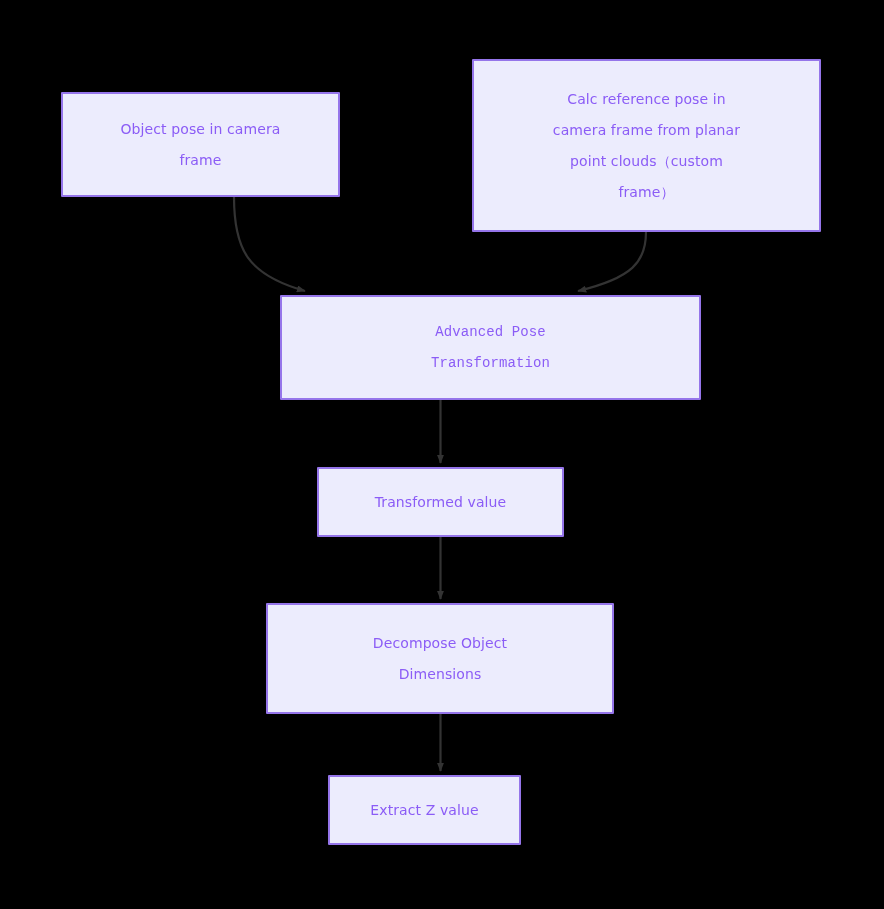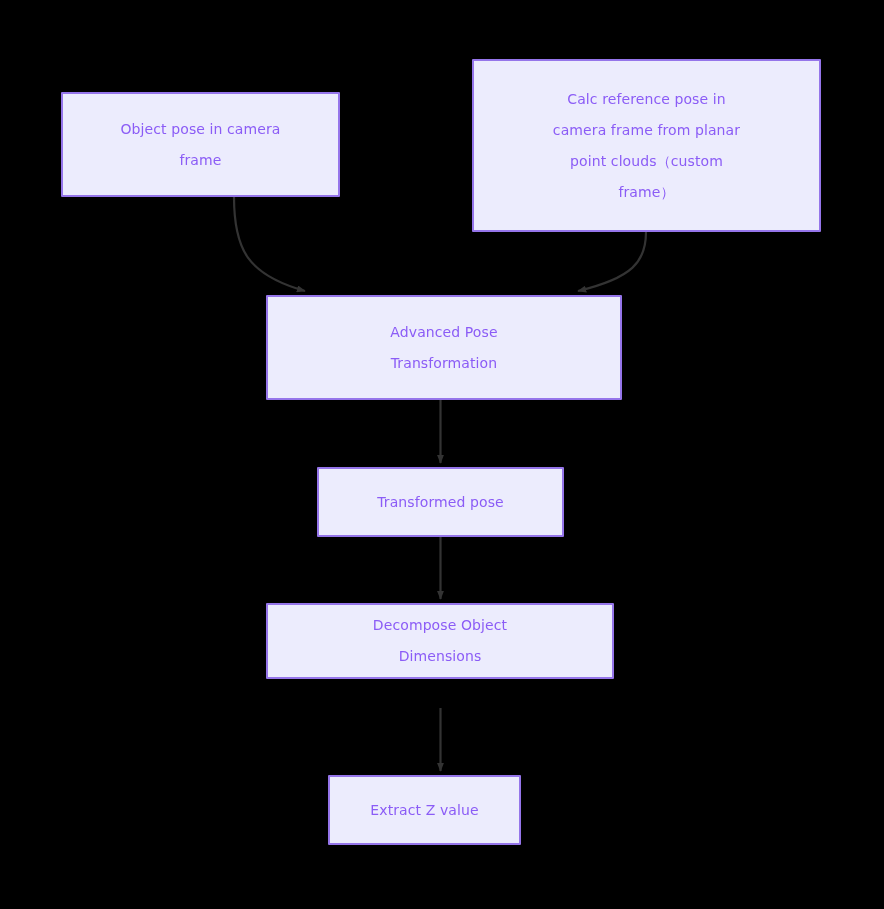--- a/index.html
+++ b/index.html
@@ -42,23 +42,23 @@
   .node-label {
     color: #8b5cf6;
     font-size: 14px;
     line-height: 31px;
     padding: 0 14px;
     white-space: pre-line;
     letter-spacing: 0.1px;
   }
   .n-obj-pose   { left: 61px;  top: 92px;  width: 279px; height: 105px; }
   .n-calc-ref   { left: 472px; top: 59px;  width: 349px; height: 173px; }
-  .n-adv-pose   { left: 266px; top: 295px; width: 356px; height: 105px; }
+  .n-adv-pose   { left: 280px; top: 295px; width: 421px; height: 105px; font-family: Liberation Mono, monospace; }
   .n-trans-pose { left: 317px; top: 467px; width: 247px; height: 70px;  }
-  .n-decompose  { left: 266px; top: 603px; width: 348px; height: 76px; }
+  .n-decompose  { left: 266px; top: 603px; width: 348px; height: 111px; }
   .n-extract-z  { left: 328px; top: 775px; width: 193px; height: 70px;  }
 </style>
 </head>
 <body>
 
 <div id="flow-canvas">
 
   <svg class="edge-layer" viewBox="0 0 884 909" width="884" height="909" xmlns="http://www.w3.org/2000/svg">
     <defs>
       <marker id="arrowhead" markerWidth="9" markerHeight="7" refX="8.2" refY="3.5" orient="auto" markerUnits="userSpaceOnUse">
@@ -88,21 +88,21 @@
 point clouds（custom
 frame）</span>
   </div>
 
   <div class="node n-adv-pose">
     <span class="node-label">Advanced Pose
 Transformation</span>
   </div>
 
   <div class="node n-trans-pose">
-    <span class="node-label">Transformed pose</span>
+    <span class="node-label">Transformed value</span>
   </div>
 
   <div class="node n-decompose">
     <span class="node-label">Decompose Object
 Dimensions</span>
   </div>
 
   <div class="node n-extract-z">
     <span class="node-label">Extract Z value</span>
   </div>

